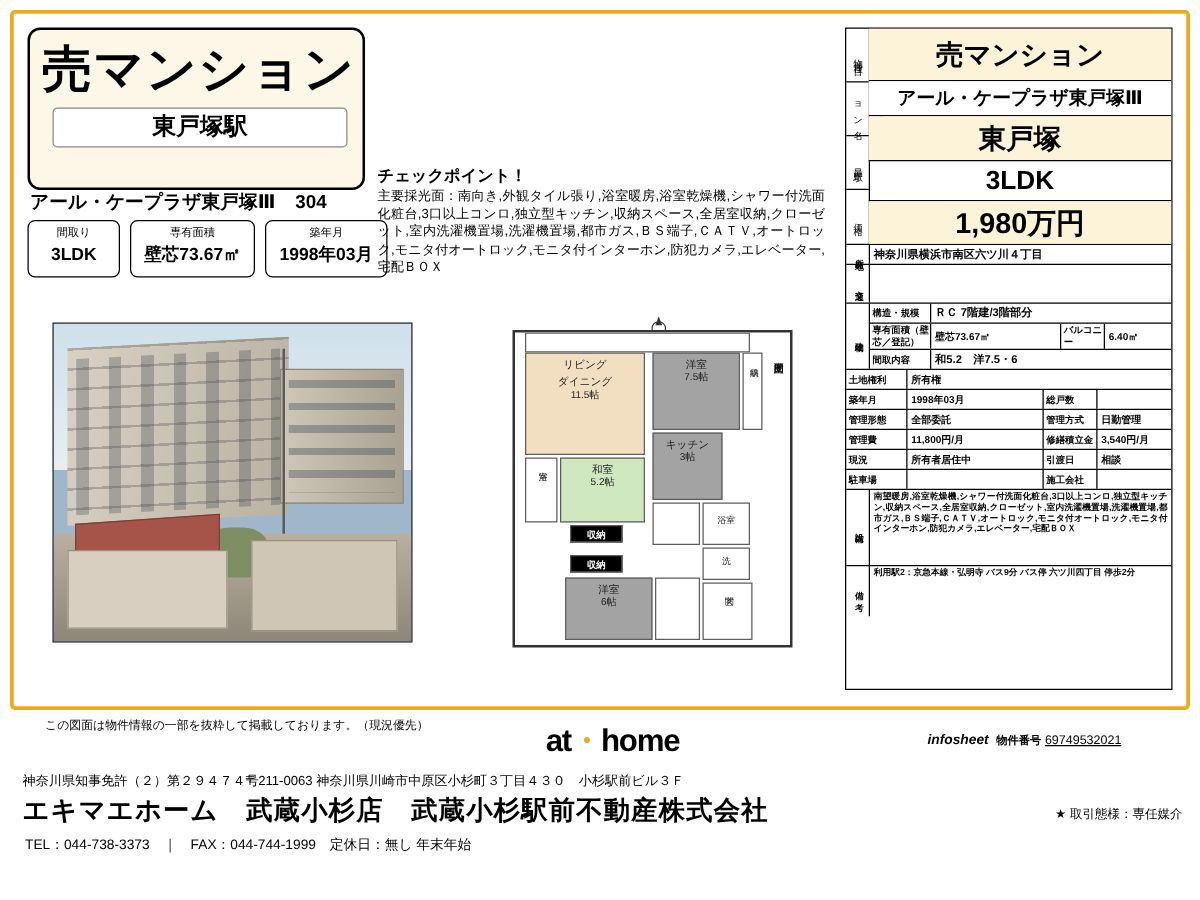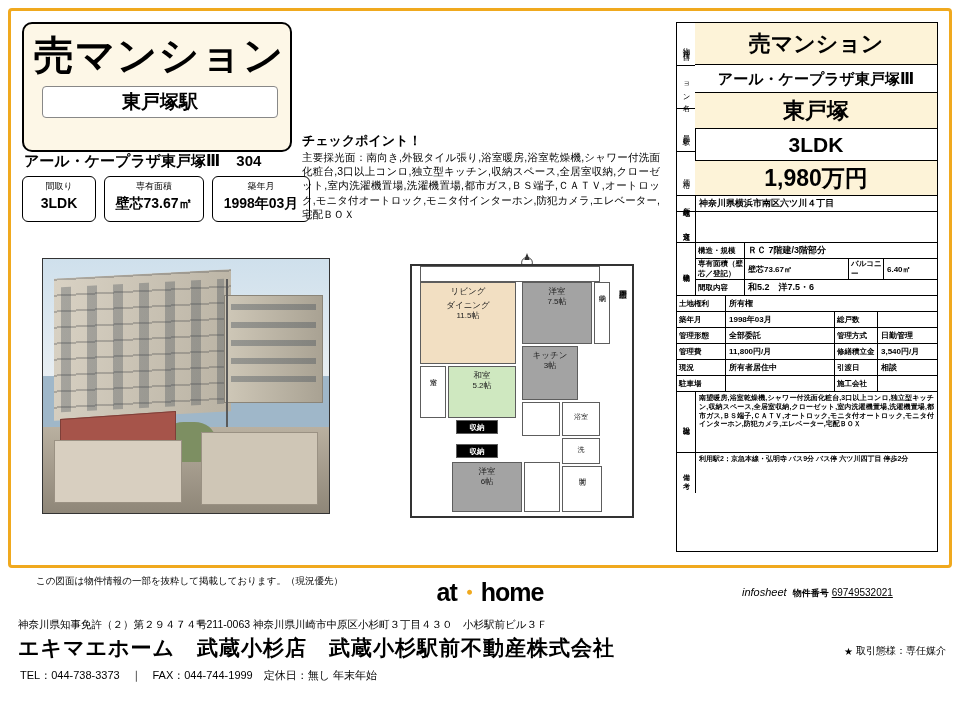--- a/index.html
+++ b/index.html
@@ -147,21 +147,21 @@
     position:absolute;left:36px;top:574px;width:420px;font-size:9.5px;line-height:1.5;
   }
   .athome{
     position:absolute;left:400px;top:576px;width:180px;text-align:center;
     font-size:25px;font-weight:bold;letter-spacing:-1px;
   }
   .athome .dot{color:#f0a91e;}
   .infosheet{
     position:absolute;left:742px;top:586px;font-size:11px;
   }
-  .infosheet .ttl{font-style:italic;}
+  .infosheet .ttl{font-style:italic;font-weight:bold;}
   .infosheet .lbl{font-size:9px;font-weight:bold;margin-left:6px;}
   .infosheet .num{font-size:10px;text-decoration:underline;margin-left:3px;}
 
   .licline{position:absolute;left:18px;top:618px;font-size:10.5px;}
   .addrline{position:absolute;left:196px;top:618px;font-size:10.5px;}
   .company{position:absolute;left:18px;top:634px;font-size:21px;font-weight:bold;letter-spacing:1px;}
   .telline{position:absolute;left:20px;top:668px;font-size:11px;}
   .dealbox{
     position:absolute;right:14px;top:644px;font-size:10px;
     display:flex;align-items:center;

